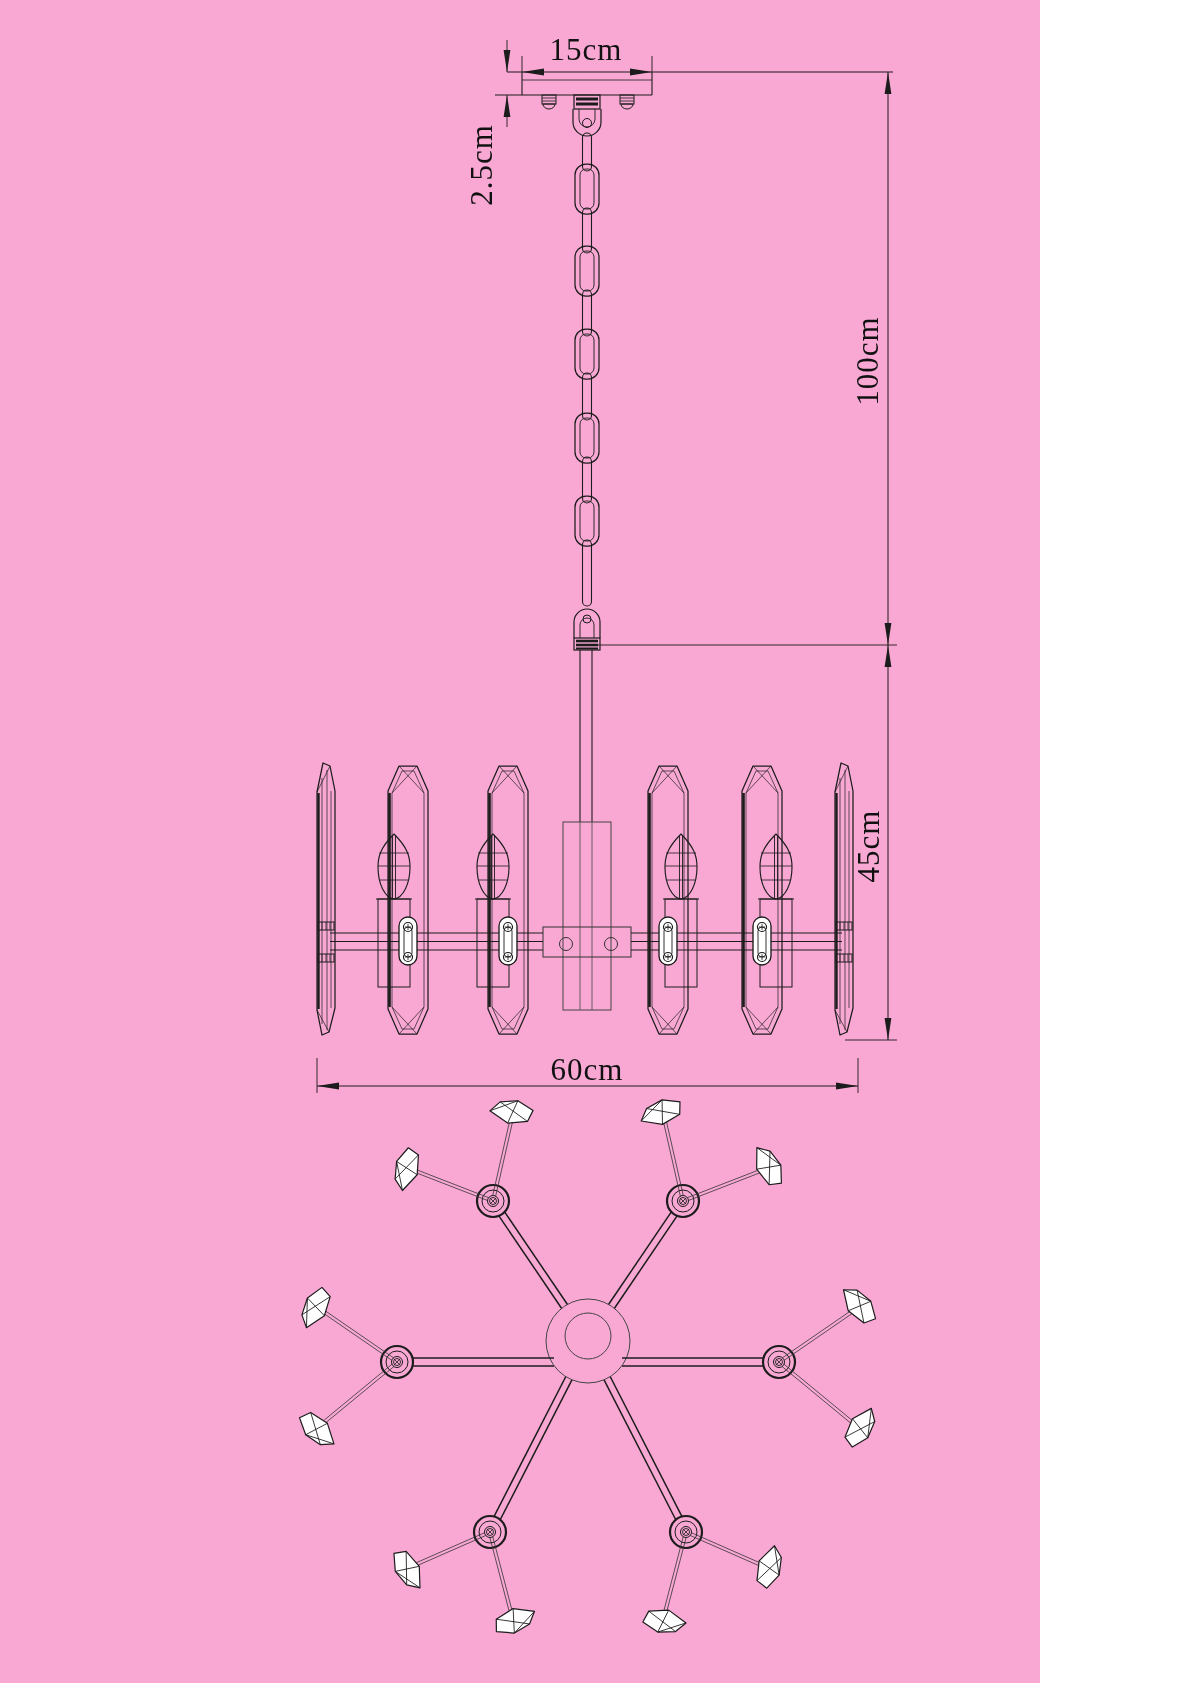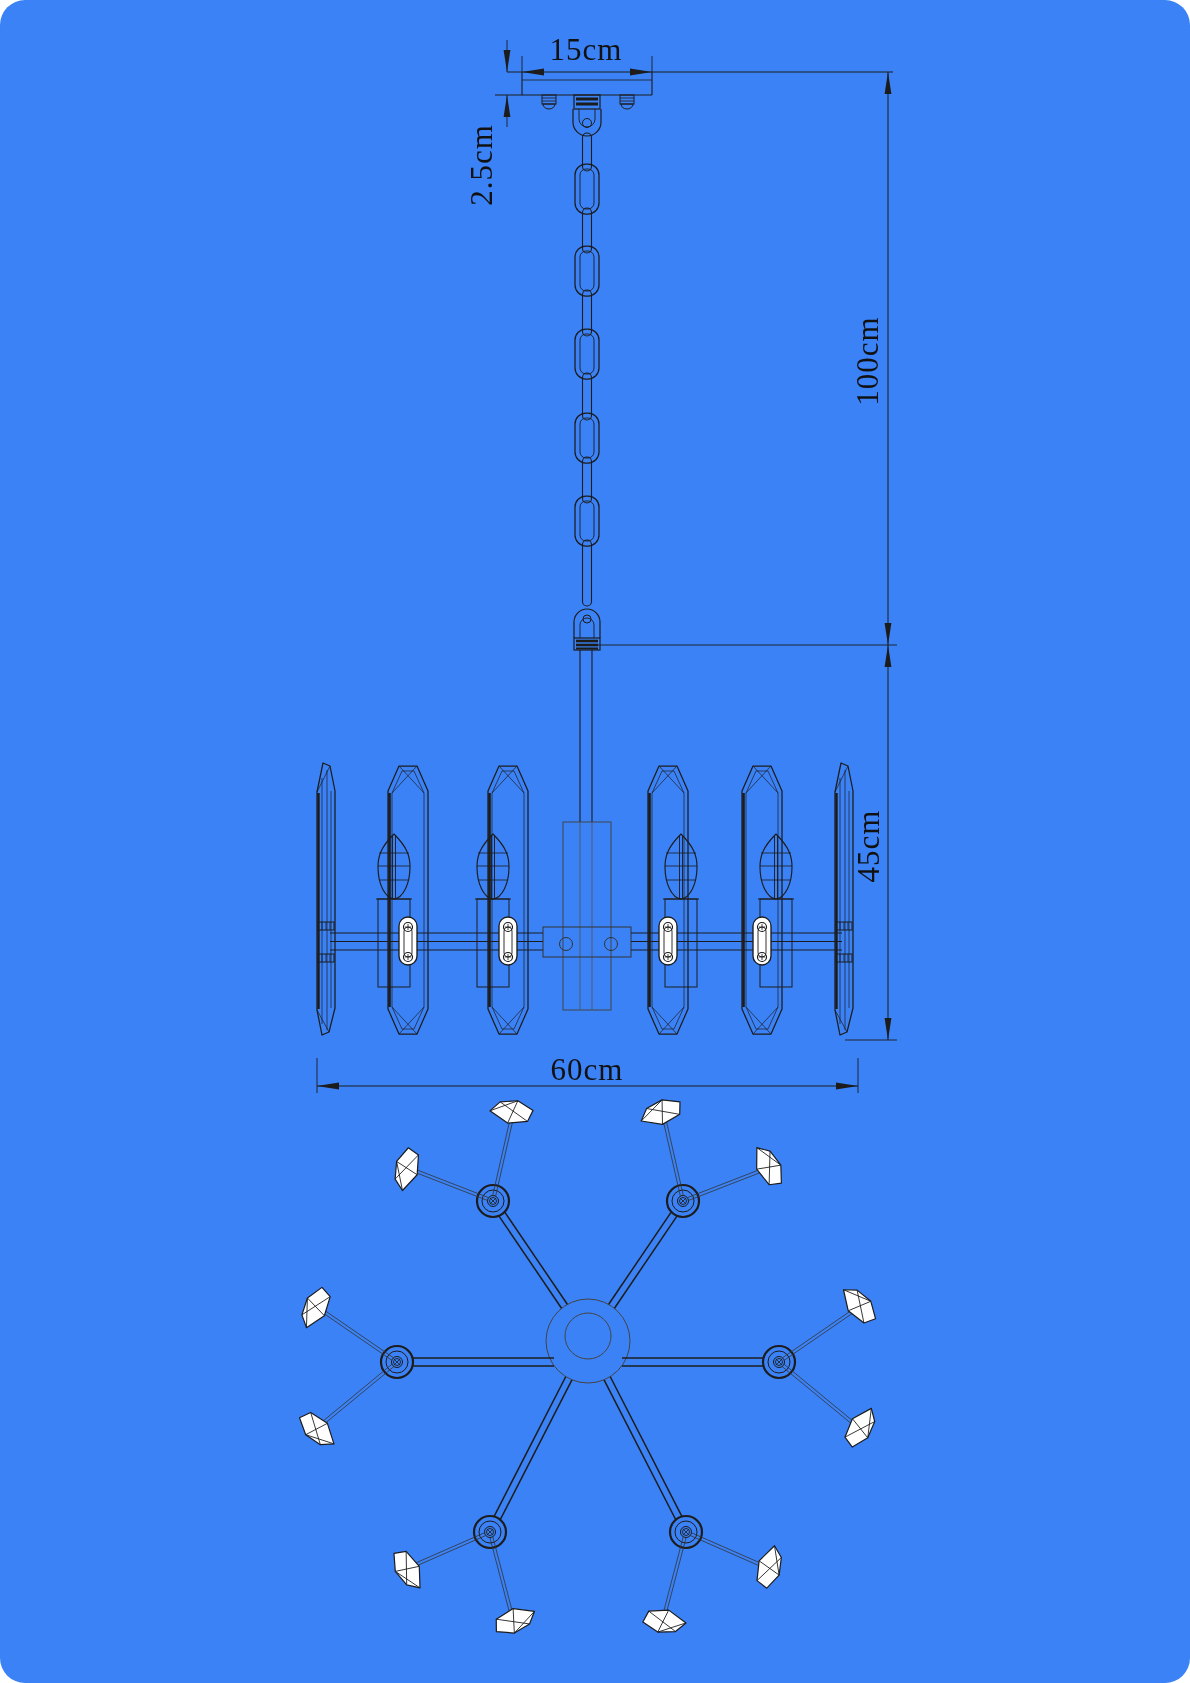--- a/index.html
+++ b/index.html
@@ -1,16 +1,16 @@
 <!DOCTYPE html>
 <html><head>
 <meta charset="utf-8">
 <style>
   html,body{margin:0;padding:0;background:#ffffff;}
-  .stage{width:1190px;height:1683px;position:relative;background:#3b82f6;overflow:hidden;border-radius:25px;}
+  .stage{width:1040px;height:1683px;position:relative;background:#f9a8d4;overflow:hidden;}
   svg{display:block;}
   .dim{font-family:"Liberation Serif","DejaVu Serif",serif;font-size:31px;fill:#111;letter-spacing:1px;}
 </style>
 </head>
 <body>
 
 <div class="stage">
 <svg id="dwg" width="1190" height="1683" viewBox="0 0 1190 1683">
   <g id="g-side">
         <g>

